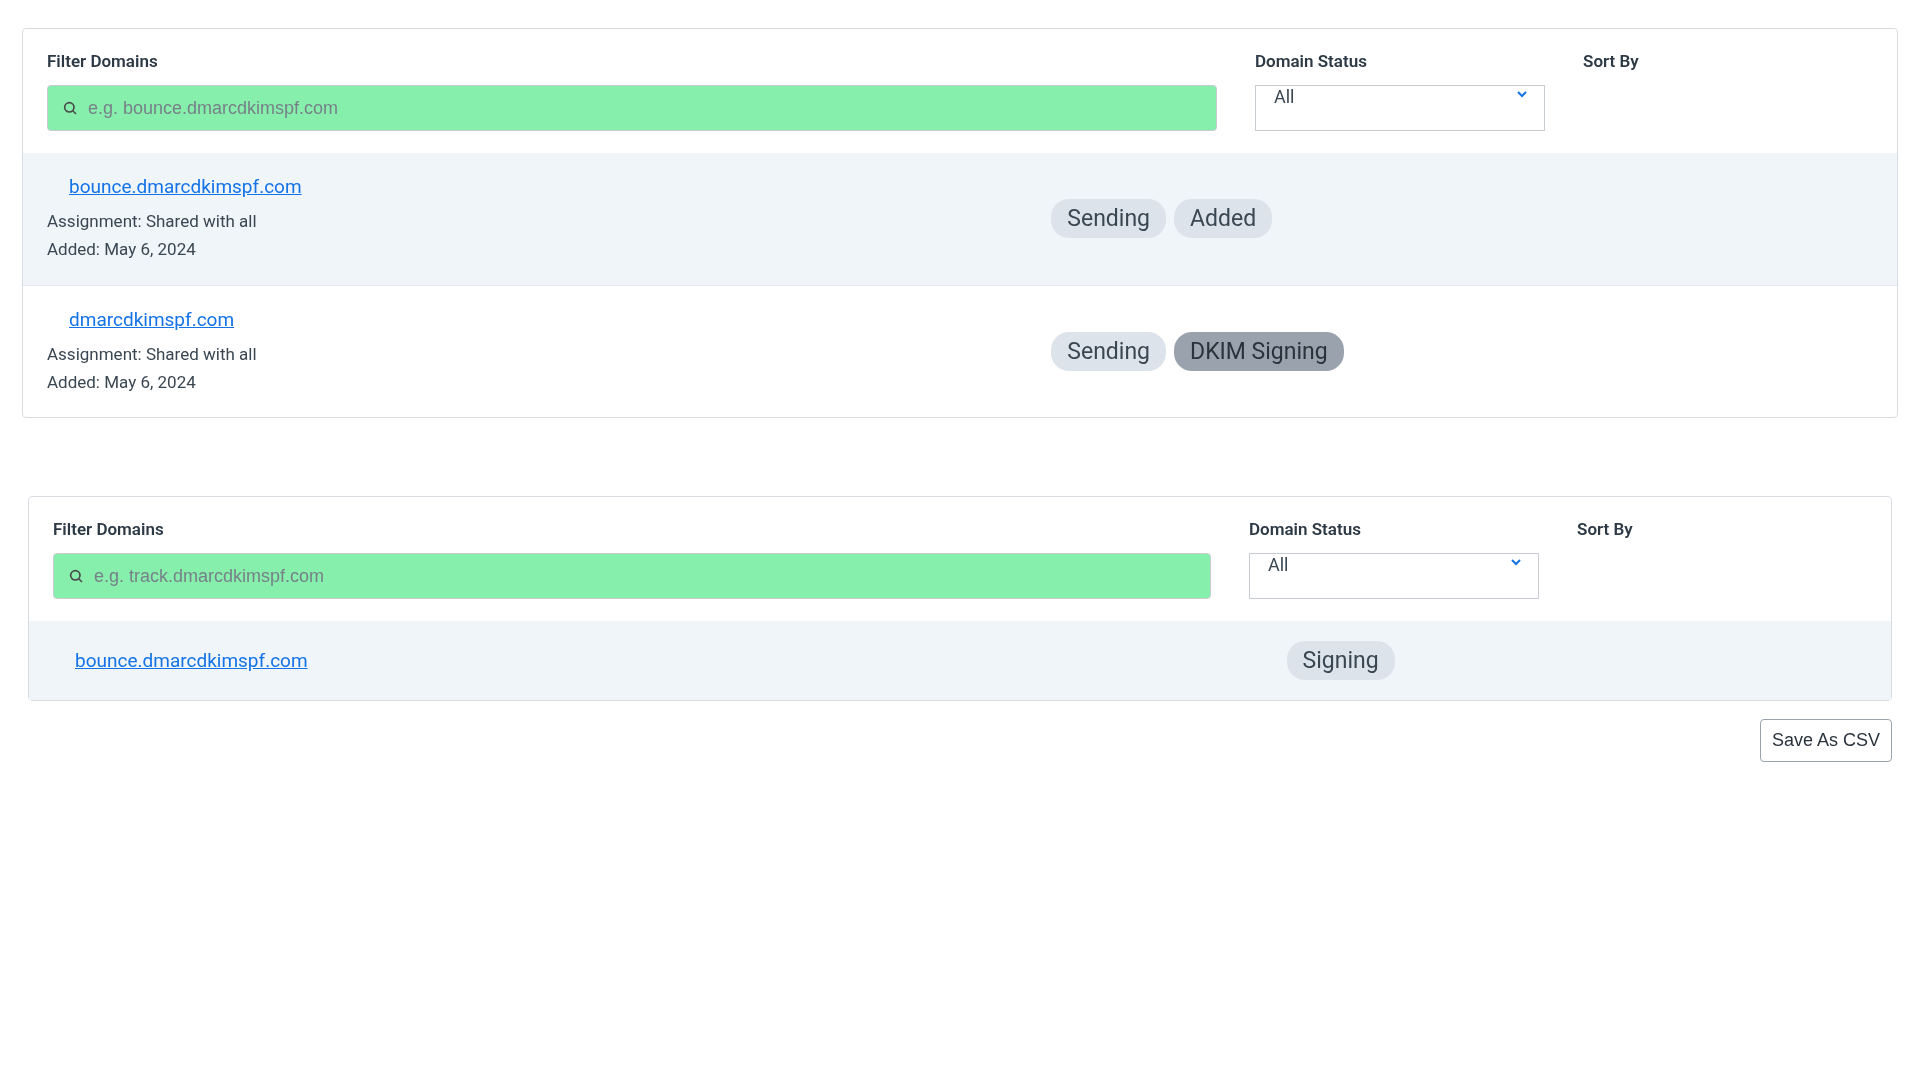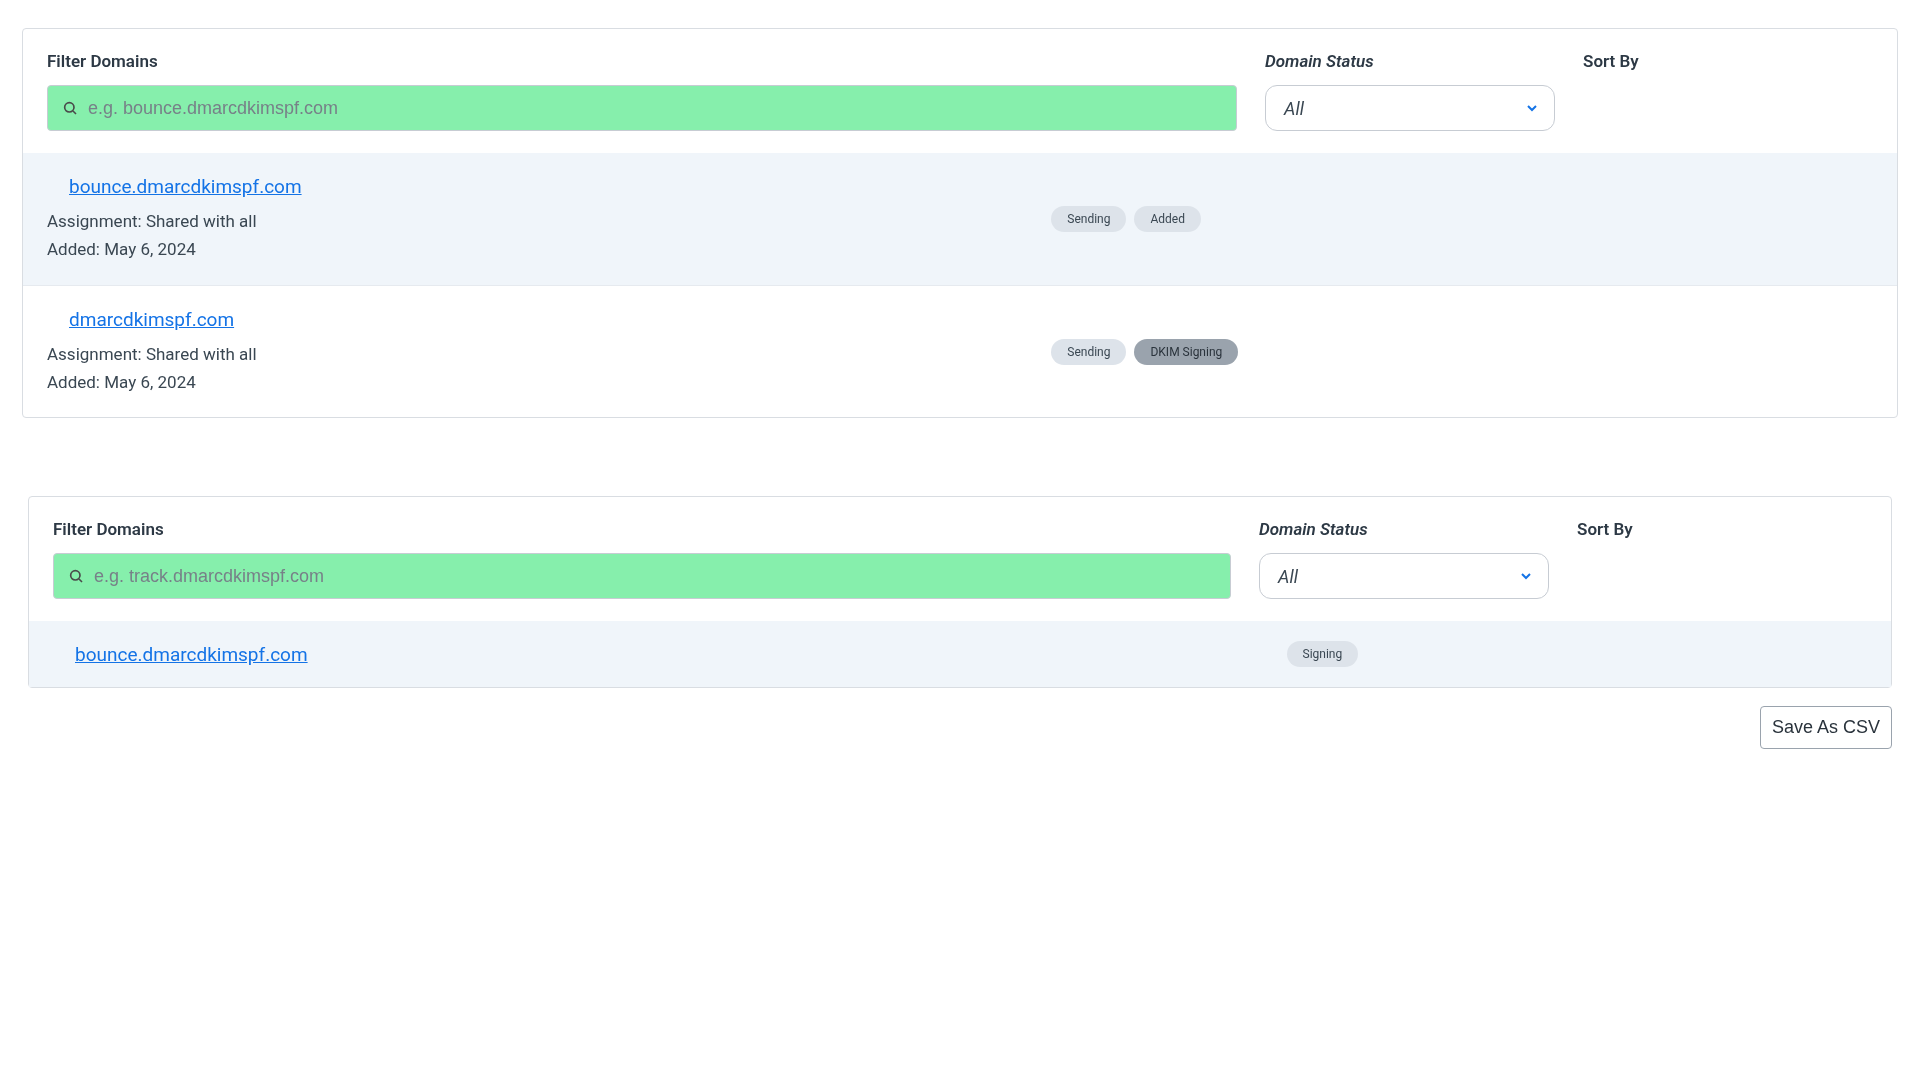--- a/index.html
+++ b/index.html
@@ -14,27 +14,27 @@
     border-radius: 4px;
     margin: 28px 22px 0 22px;
   }
   .panel2 {
     border: 1px solid #d9dde2;
     border-radius: 4px;
     margin: 78px 28px 0 28px;
   }
   .filter-row {
     display: flex;
-    gap: 28px;
+    gap: 38px;
     padding: 22px 24px 22px 24px;
     align-items: flex-start;
   }
   .filter-group { display: flex; flex-direction: column; }
   .filter-group.grow { flex: 1; }
-  .filter-group.status { width: 290px; font-style: italic; }
+  .filter-group.status { width: 290px; }
   .filter-group.sort  { width: 290px; }
   .filter-label {
     font-size: 17px;
     font-weight: 600;
     color: #2d3945;
     margin-bottom: 14px;
   }
   .input-wrap {
     position: relative;
     display: flex;
@@ -57,24 +57,23 @@
     height: 100%;
     padding-left: 40px;
     font-size: 18px;
     color: #1a1a1a;
     background: transparent;
   }
   .input-wrap input::placeholder { color: #778088; }
   .select-wrap {
     position: relative;
     border: 1px solid #c7ccd3;
-    border-radius: 12px;
+    border-radius: 0;
     height: 46px;
     display: flex;
-    align-items: center;
     padding: 0 44px 0 18px;
     background: #fff;
     cursor: pointer;
     font-size: 18px;
     color: #3a4752;
   }
   .select-wrap.sort-value { color: #2d3945; font-weight: 500; }
   .chevron {
     position: absolute;
     right: 14px;
@@ -103,21 +102,21 @@
     font-size: 17px;
     margin-top: 10px;
     line-height: 1.55;
   }
   .badges { display: flex; gap: 8px; }
   .badge {
     background: #dde3ea;
     color: #3a4752;
     border-radius: 18px;
     padding: 6px 16px;
-    font-size: 12px;
+    font-size: 23px;
     white-space: nowrap;
   }
   .badge.dark {
     background: #9aa3ad;
     color: #2a333c;
   }
   .actions {
     display: flex;
     justify-content: flex-end;
     margin: 18px 28px 0 0;

